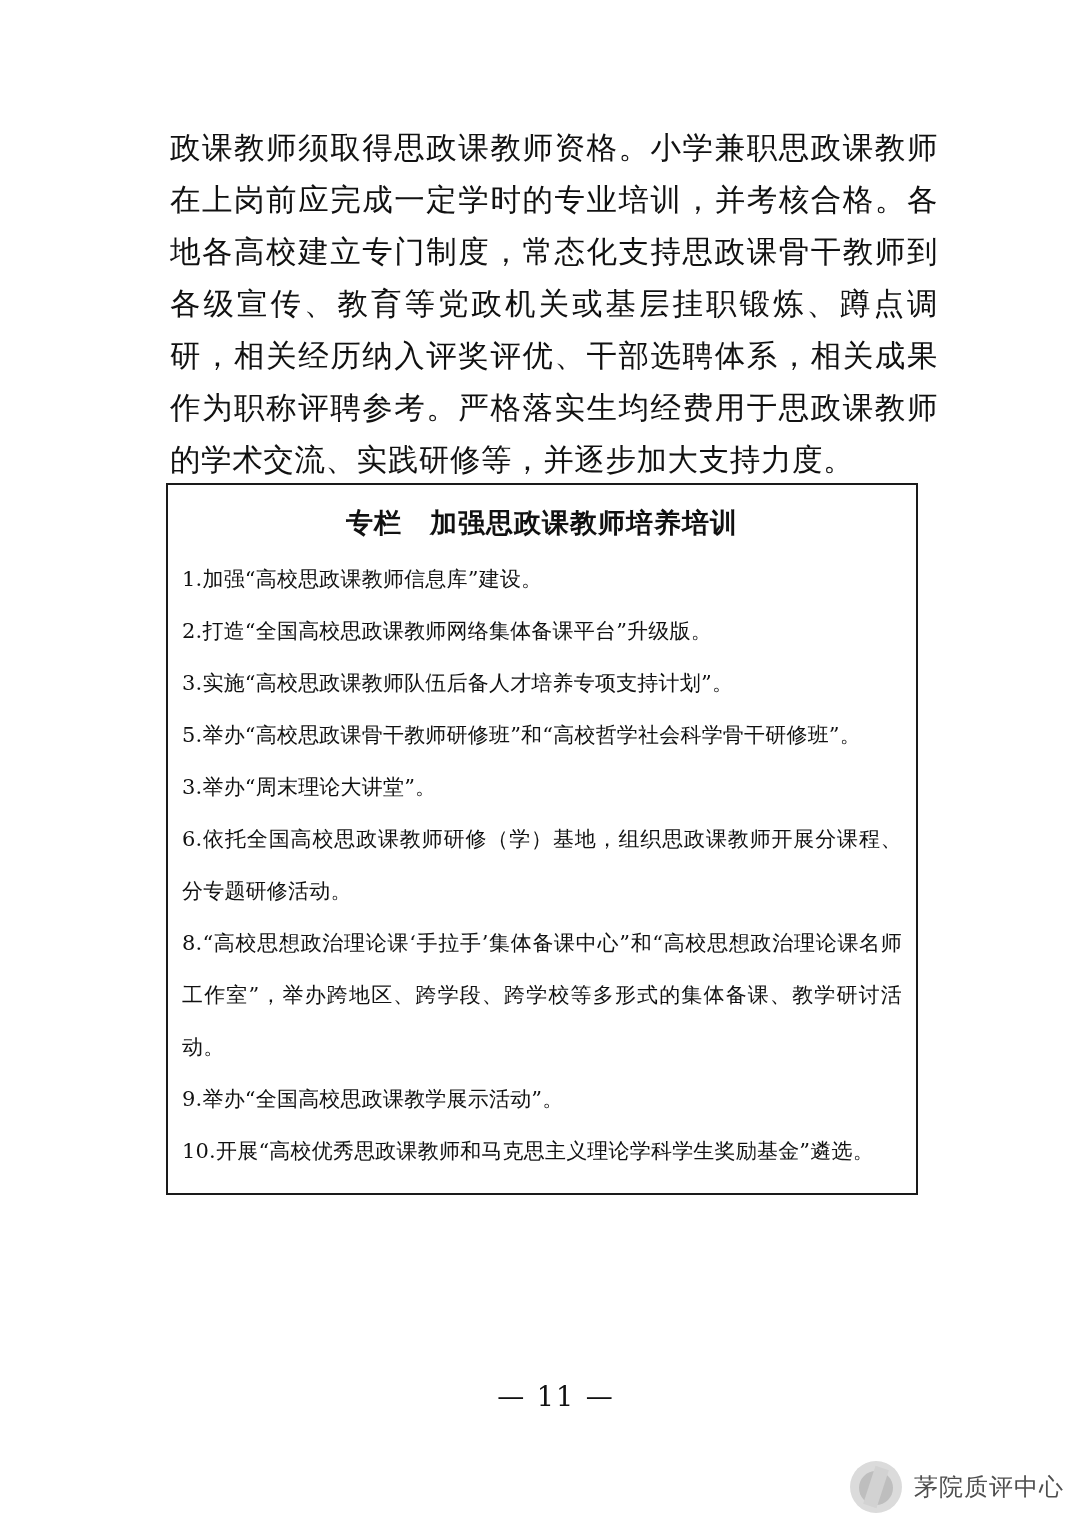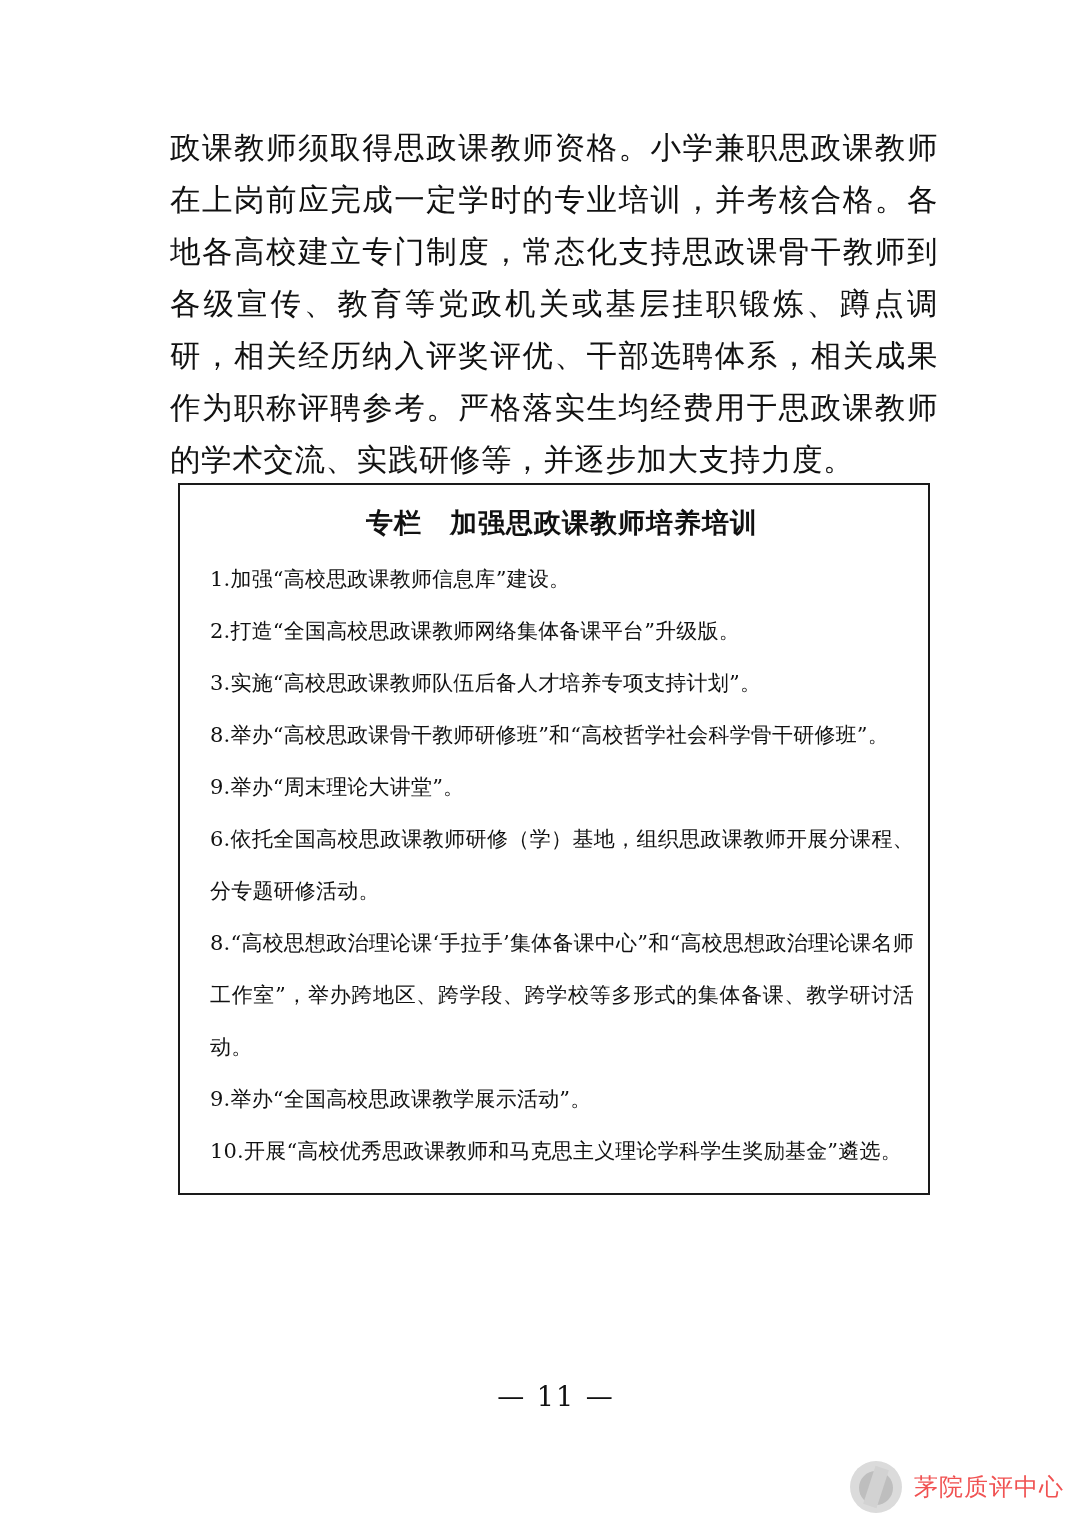--- a/index.html
+++ b/index.html
@@ -37,22 +37,21 @@
     letter-spacing: 0.6px;
     text-indent: 0;
   }
   .callout {
     position: absolute;
     left: 166px;
     top: 483px;
     width: 752px;
     border: 2px solid #1a1a1a;
     box-sizing: border-box;
-    padding: 18px 14px 16px 30px;
-    margin-left: 12px;
+    padding: 18px 14px 16px 14px;
   }
   .callout-title {
     text-align: center;
     font-size: 27px;
     font-weight: bold;
     line-height: 40px;
     margin-bottom: 10px;
     letter-spacing: 1px;
   }
   .callout-title .gap {
@@ -112,21 +111,21 @@
   .wm-badge:after {
     content: "";
     position: absolute;
     left: 19px; top: 6px;
     width: 14px; height: 40px;
     background: #cfcfcf;
     transform: rotate(18deg);
   }
   .wm-text {
     font-size: 24px;
-    color: #ef4444;
+    color: #404040;
     letter-spacing: 1px;
     font-family: "DejaVu Sans", "Liberation Sans", sans-serif;
   }
 </style>
 </head>
 <body>
 
 <div class="page">
 
   <div class="body-text">
@@ -134,22 +133,22 @@
   </div>
 
   <div class="callout">
     <div class="callout-title">
       <span>专栏</span><span class="gap"></span><span>加强思政课教师培养培训</span>
     </div>
     <ul class="callout-list">
       <li>1.加强“高校思政课教师信息库”建设。</li>
       <li>2.打造“全国高校思政课教师网络集体备课平台”升级版。</li>
       <li>3.实施“高校思政课教师队伍后备人才培养专项支持计划”。</li>
-      <li>8.举办“高校思政课骨干教师研修班”和“高校哲学社会科学骨干研修班”。</li>
-      <li>9.举办“周末理论大讲堂”。</li>
+      <li>5.举办“高校思政课骨干教师研修班”和“高校哲学社会科学骨干研修班”。</li>
+      <li>3.举办“周末理论大讲堂”。</li>
       <li>6.依托全国高校思政课教师研修（学）基地，组织思政课教师开展分课程、分专题研修活动。</li>
       <li>8.“高校思想政治理论课‘手拉手’集体备课中心”和“高校思想政治理论课名师工作室”，举办跨地区、跨学段、跨学校等多形式的集体备课、教学研讨活动。</li>
       <li>9.举办“全国高校思政课教学展示活动”。</li>
       <li>10.开展“高校优秀思政课教师和马克思主义理论学科学生奖励基金”遴选。</li>
     </ul>
   </div>
 
   <div class="pagenum">— 11 —</div>
 
   <div class="watermark">

